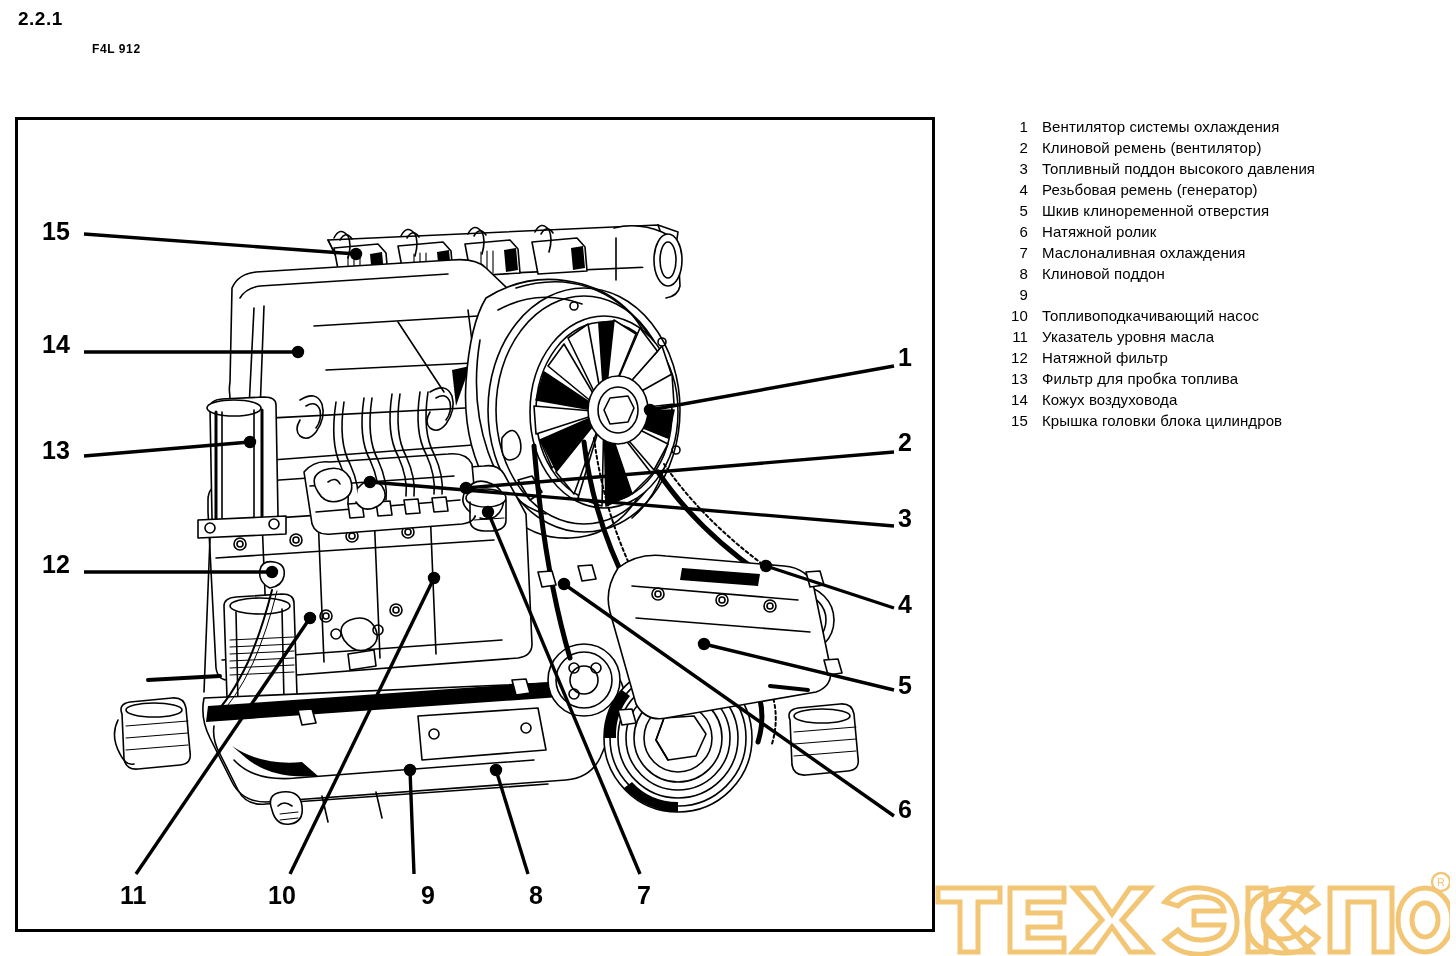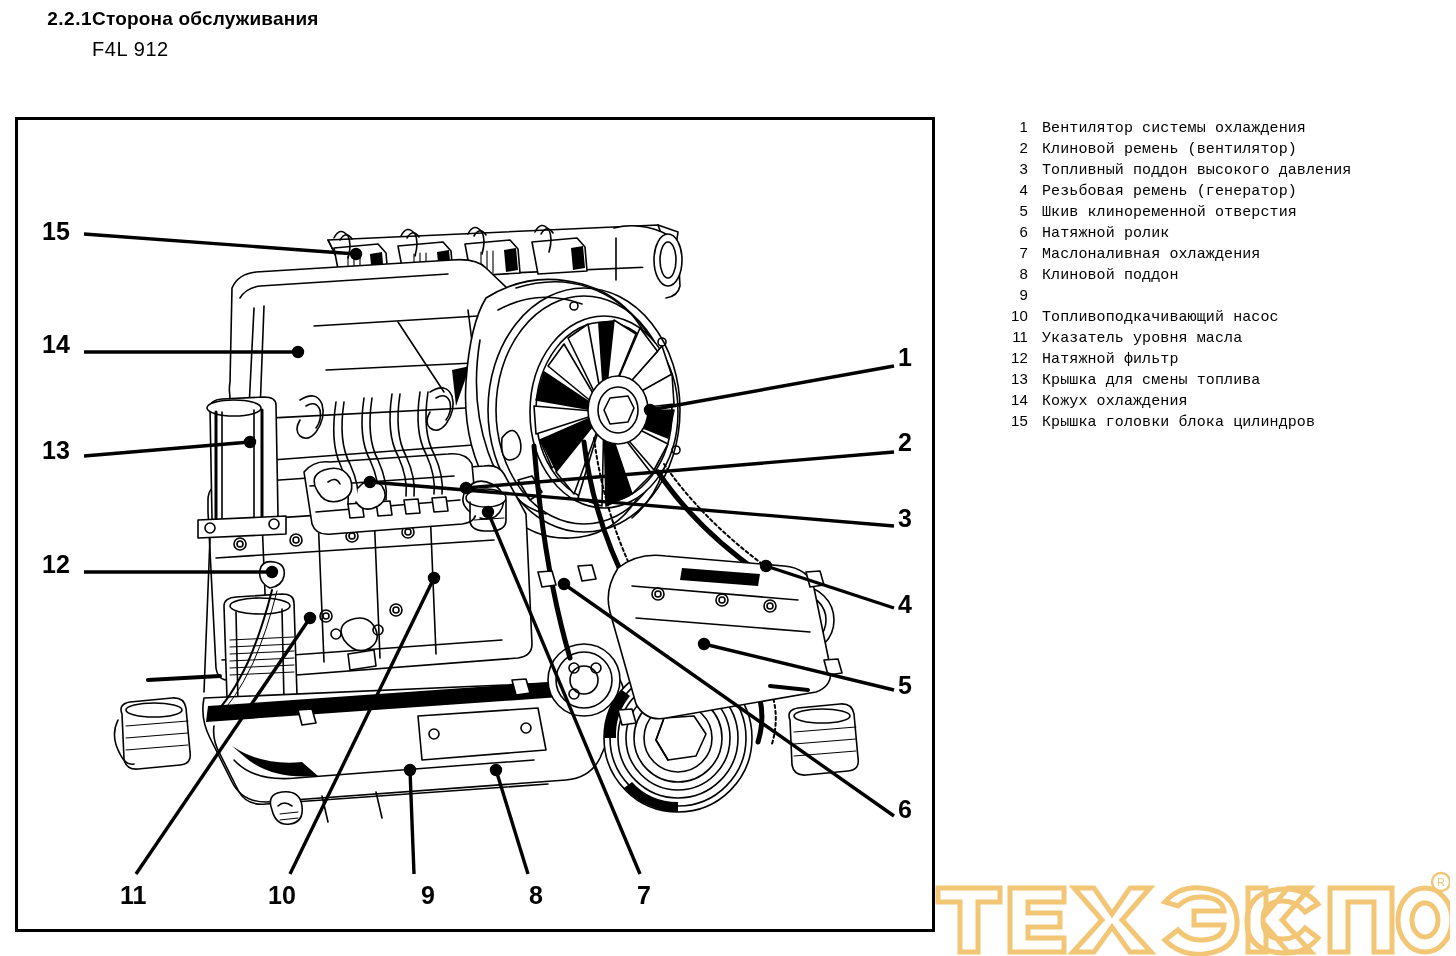--- a/index.html
+++ b/index.html
@@ -27,30 +27,29 @@
     display: flex;
     align-items: baseline;
     line-height: 30px;
   }
   .hdr-num {
     font-size: 19px;
     font-weight: bold;
     letter-spacing: 0.5px;
     width: 74px;
     flex: 0 0 74px;
-    text-align: right;
   }
   .hdr-title {
     font-size: 19px;
     font-weight: bold;
     letter-spacing: 0.2px;
   }
   .hdr-sub {
-    font-size: 20px;
-    font-weight: normal;
+    font-size: 12px;
+    font-weight: bold;
     letter-spacing: 0.6px;
   }
 
   
   #frame {
     position: absolute;
     left: 15px;
     top: 117px;
     width: 920px;
     height: 815px;
@@ -75,21 +74,20 @@
   }
   .legend-num {
     width: 30px;
     flex: 0 0 30px;
     text-align: right;
     padding-right: 0;
   }
   .legend-label {
     padding-left: 14px;
     white-space: nowrap;
-    font-family: Liberation Mono, monospace;
   }
 
   
   .callout {
     position: absolute;
     font-size: 25px;
     font-weight: bold;
     letter-spacing: 0px;
     line-height: 25px;
   }
@@ -114,21 +112,20 @@
     height: 815px;
   }
   #engine svg { display: block; }
 </style>
 </head>
 <body>
 
 <div id="header">
   <div class="hdr-row">
     <span class="hdr-num">2.2.1</span>
-    <span class="hdr-title">Сторона обслуживания</span>
   </div>
   <div class="hdr-row">
     <span class="hdr-num"></span>
     <span class="hdr-sub">F4L 912</span>
   </div>
 </div>
 
 <div id="frame">
 
   <div id="engine">
@@ -517,25 +514,25 @@
   <div class="legend-row">
     <span class="legend-num">11</span>
     <span class="legend-label">Указатель уровня масла</span>
   </div>
   <div class="legend-row">
     <span class="legend-num">12</span>
     <span class="legend-label">Натяжной фильтр</span>
   </div>
   <div class="legend-row">
     <span class="legend-num">13</span>
-    <span class="legend-label">Крышка для смены топлива</span>
+    <span class="legend-label">Фильтр для пробка топлива</span>
   </div>
   <div class="legend-row">
     <span class="legend-num">14</span>
-    <span class="legend-label">Кожух охлаждения</span>
+    <span class="legend-label">Кожух воздуховода</span>
   </div>
   <div class="legend-row">
     <span class="legend-num">15</span>
     <span class="legend-label">Крышка головки блока цилиндров</span>
   </div>
 </div>
 
 <div id="watermark">
   <svg viewBox="0 0 520 94" width="520" height="94" xmlns="http://www.w3.org/2000/svg">
     <g fill="none" stroke="#f2c675" stroke-width="5" stroke-linejoin="miter">

